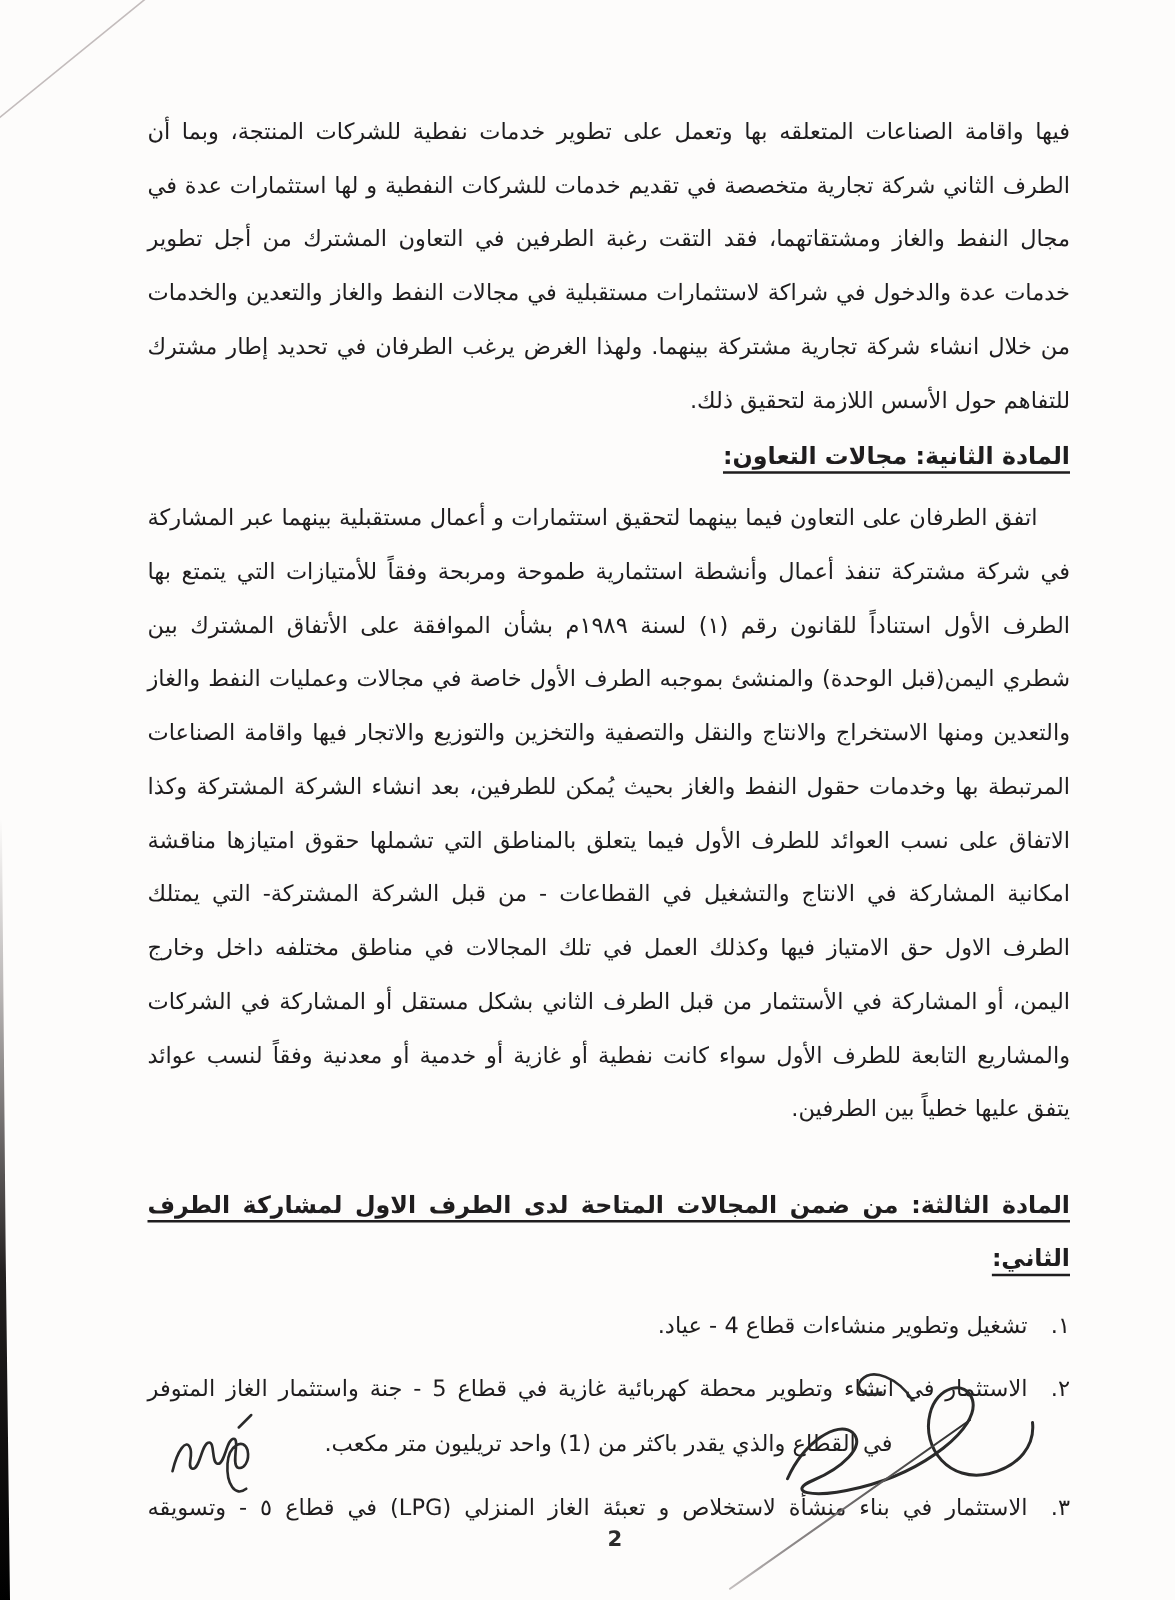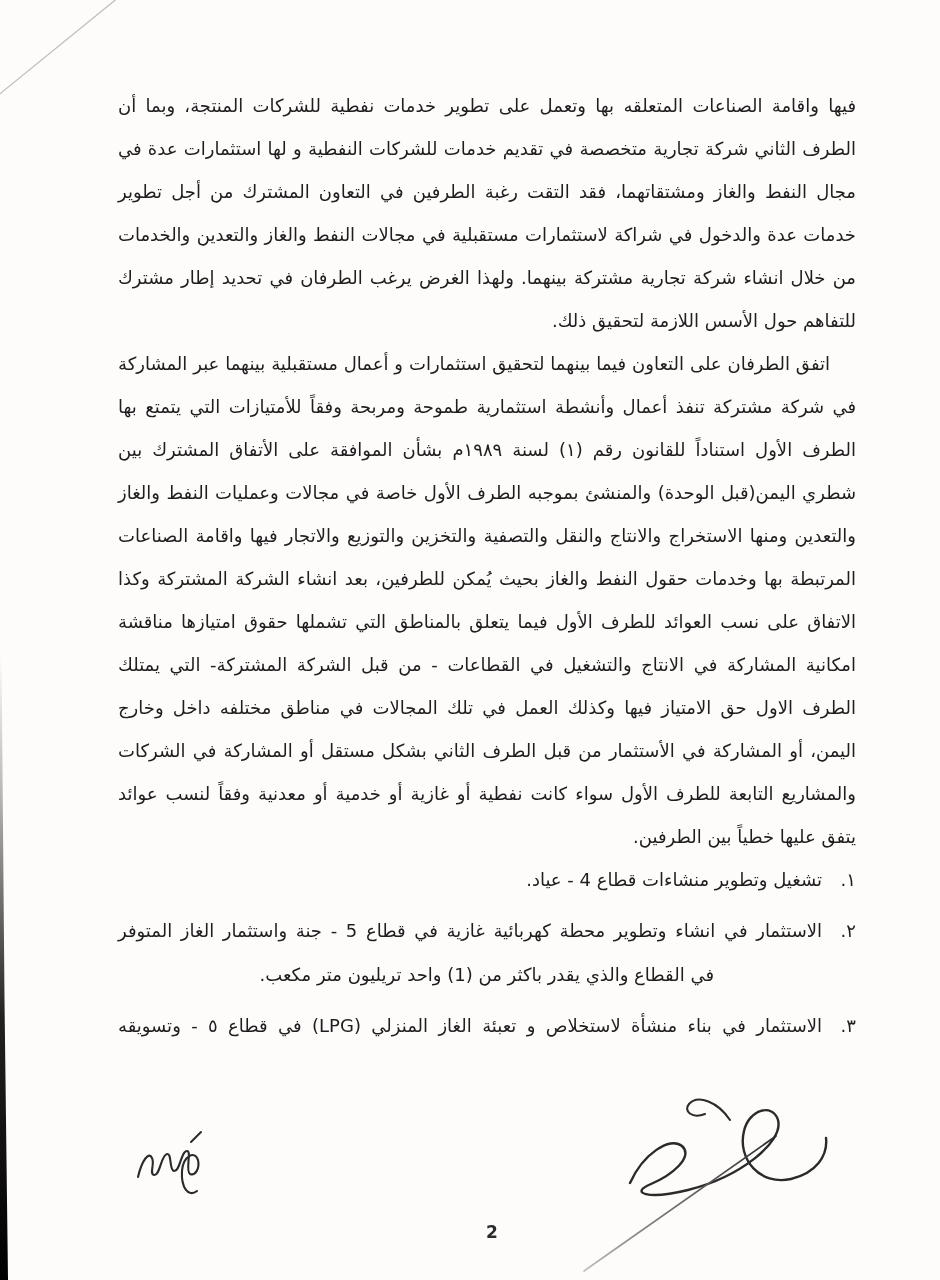--- a/index.html
+++ b/index.html
@@ -67,23 +67,25 @@
     <line x1="119" y1="-3" x2="-4" y2="97" stroke="#c3bcbc" stroke-width="1.3"></line>
   </svg>
   <div class="scan-edge"></div>
 
   <div class="content">
 
     <p class="para">فيها واقامة الصناعات المتعلقه بها وتعمل على تطوير خدمات نفطية للشركات المنتجة، وبما أن الطرف الثاني شركة تجارية متخصصة في تقديم خدمات للشركات النفطية و لها استثمارات عدة في مجال النفط والغاز ومشتقاتهما، فقد التقت رغبة الطرفين في التعاون المشترك من أجل تطوير خدمات عدة والدخول في شراكة لاستثمارات مستقبلية في مجالات النفط والغاز والتعدين والخدمات من خلال انشاء شركة تجارية مشتركة بينهما. ولهذا الغرض يرغب الطرفان في تحديد إطار مشترك للتفاهم حول الأسس اللازمة لتحقيق ذلك.</p>
 
 
 
+    <p class="article-heading"><span class="article-title">المادة الثانية: مجالات التعاون:</span></p>
 
     <p class="para indent">اتفق الطرفان على التعاون فيما بينهما لتحقيق استثمارات و أعمال مستقبلية بينهما عبر المشاركة في شركة مشتركة تنفذ أعمال وأنشطة استثمارية طموحة ومربحة وفقاً للأمتيازات التي يتمتع بها الطرف الأول استناداً للقانون رقم (١) لسنة ١٩٨٩م بشأن الموافقة على الأتفاق المشترك بين شطري اليمن(قبل الوحدة) والمنشئ بموجبه الطرف الأول خاصة في مجالات وعمليات النفط والغاز والتعدين ومنها الاستخراج والانتاج والنقل والتصفية والتخزين والتوزيع والاتجار فيها واقامة الصناعات المرتبطة بها وخدمات حقول النفط والغاز بحيث يُمكن للطرفين، بعد انشاء الشركة المشتركة وكذا الاتفاق على نسب العوائد للطرف الأول فيما يتعلق بالمناطق التي تشملها حقوق امتيازها مناقشة امكانية المشاركة في الانتاج والتشغيل في القطاعات - من قبل الشركة المشتركة- التي يمتلك الطرف الاول حق الامتياز فيها وكذلك العمل في تلك المجالات في مناطق مختلفه داخل وخارج اليمن، أو المشاركة في الأستثمار من قبل الطرف الثاني بشكل مستقل أو المشاركة في الشركات والمشاريع التابعة للطرف الأول سواء كانت نفطية أو غازية أو خدمية أو معدنية وفقاً لنسب عوائد يتفق عليها خطياً بين الطرفين.</p>
 
+    <p class="article-heading third"><span class="article-title">المادة الثالثة: من ضمن المجالات المتاحة لدى الطرف الاول لمشاركة الطرف الثاني:</span></p>
 
     <ul class="mou-list">
       <li class="mou-item">
         <span class="item-num">١.</span>
         <span class="item-text">
           <span class="item-line1">تشغيل وتطوير منشاءات قطاع 4 - عياد.</span>
         </span>
       </li>
       <li class="mou-item">
         <span class="item-num">٢.</span>

